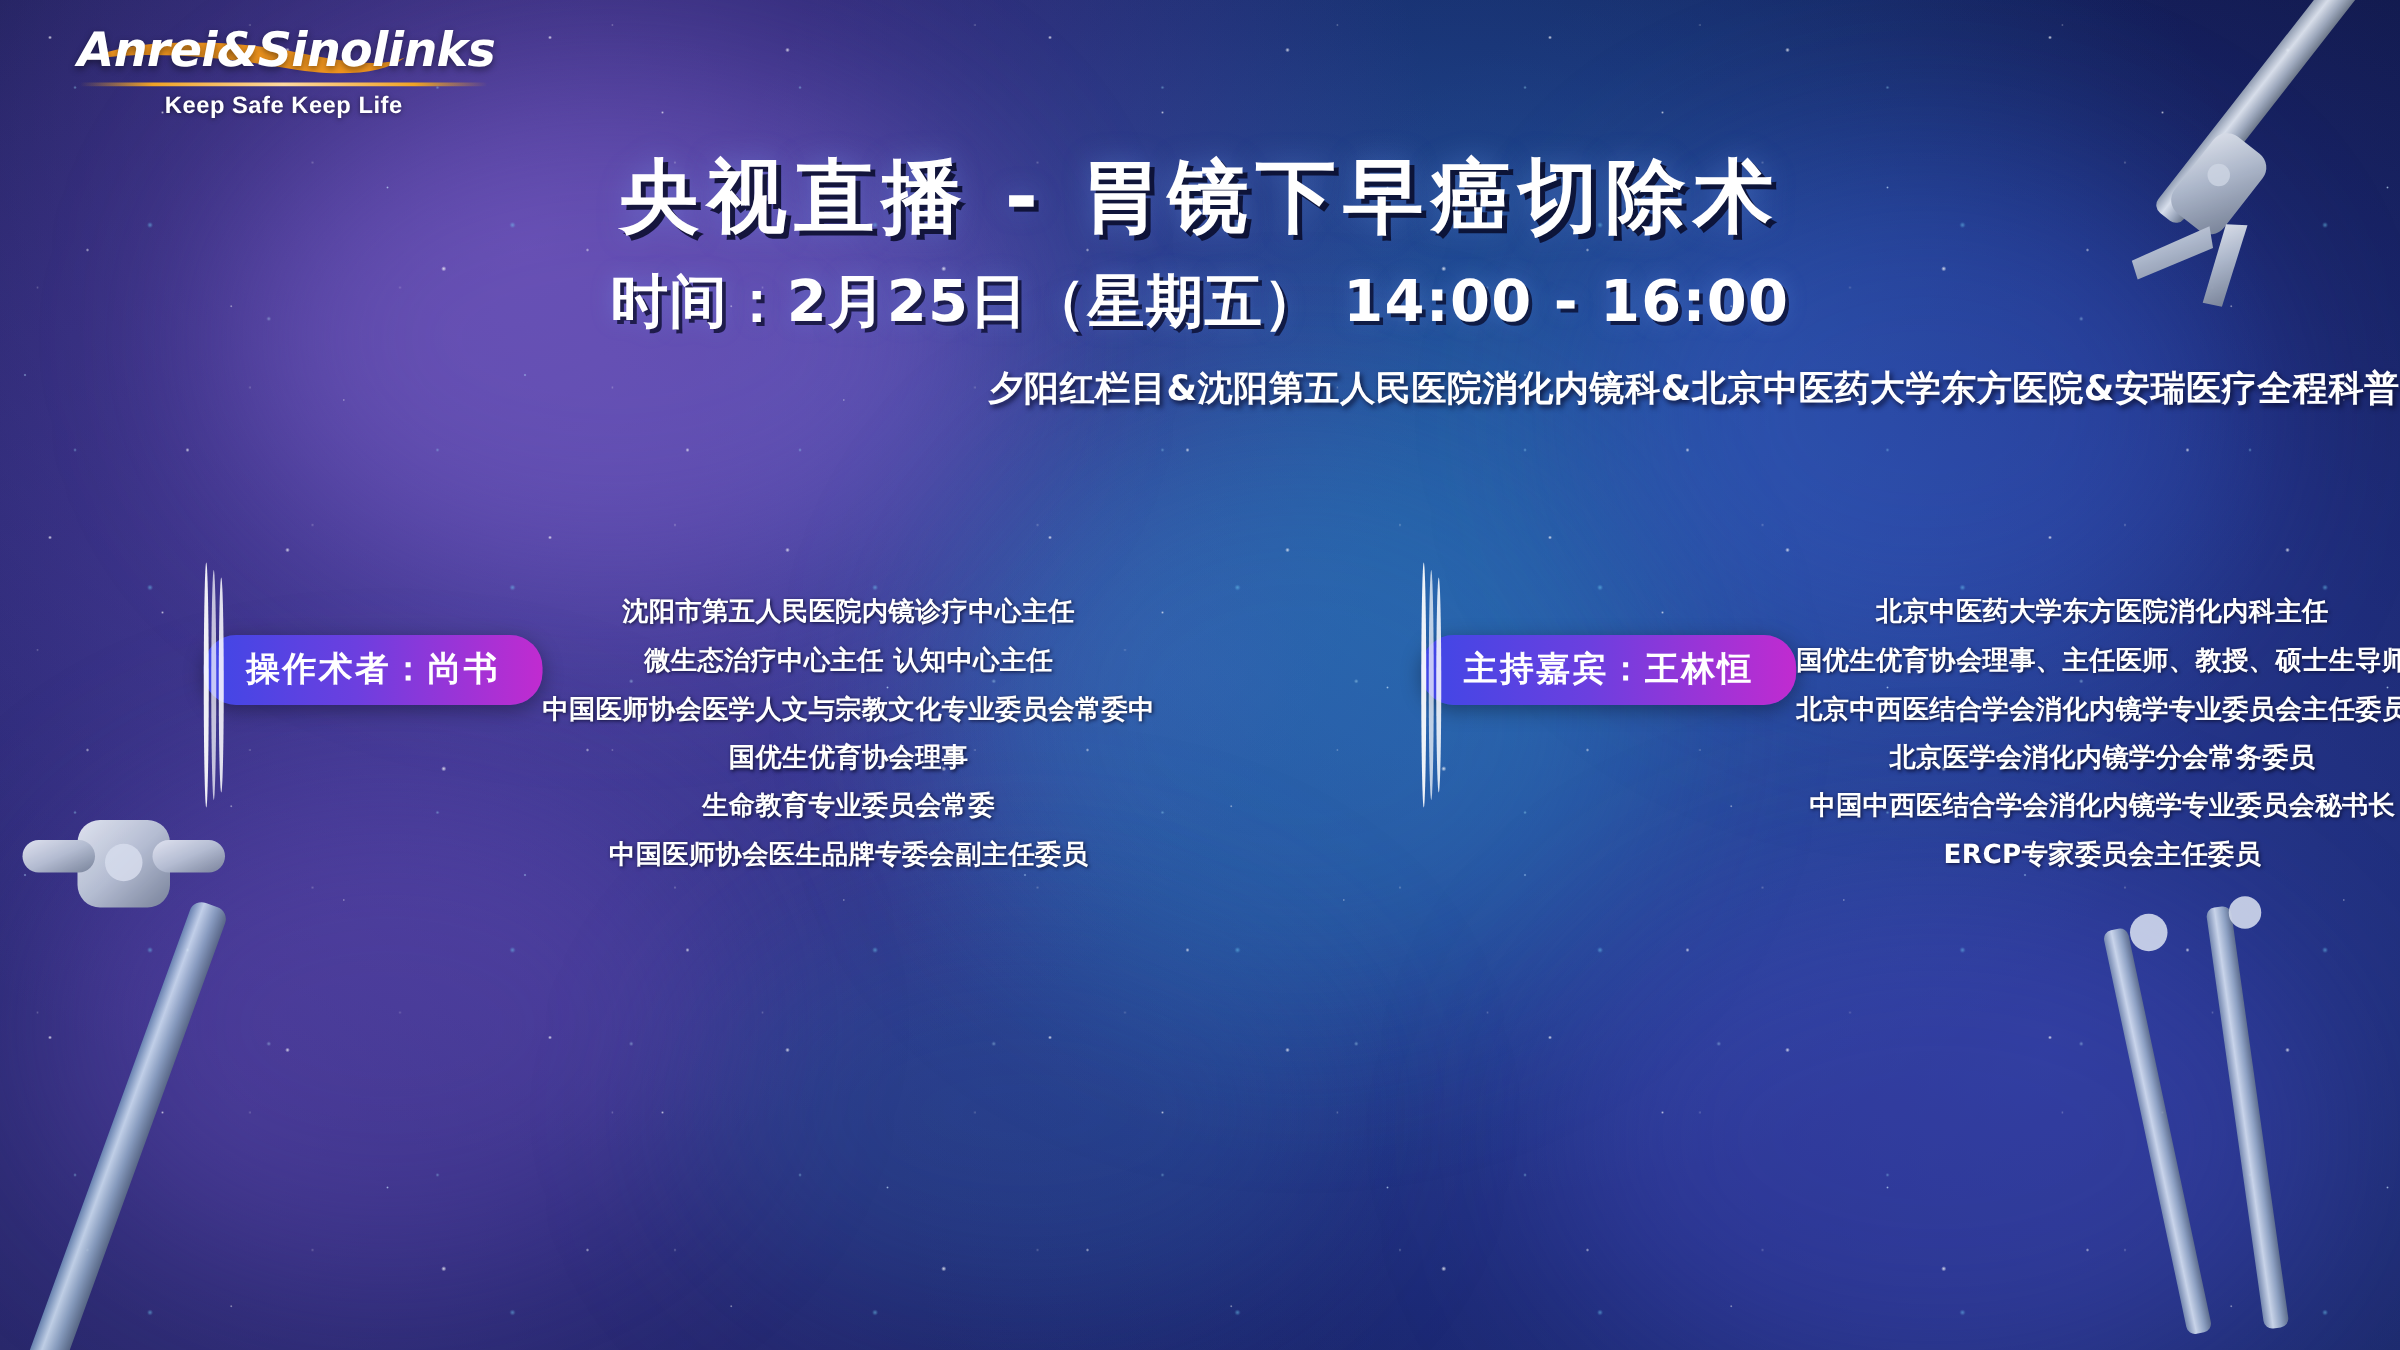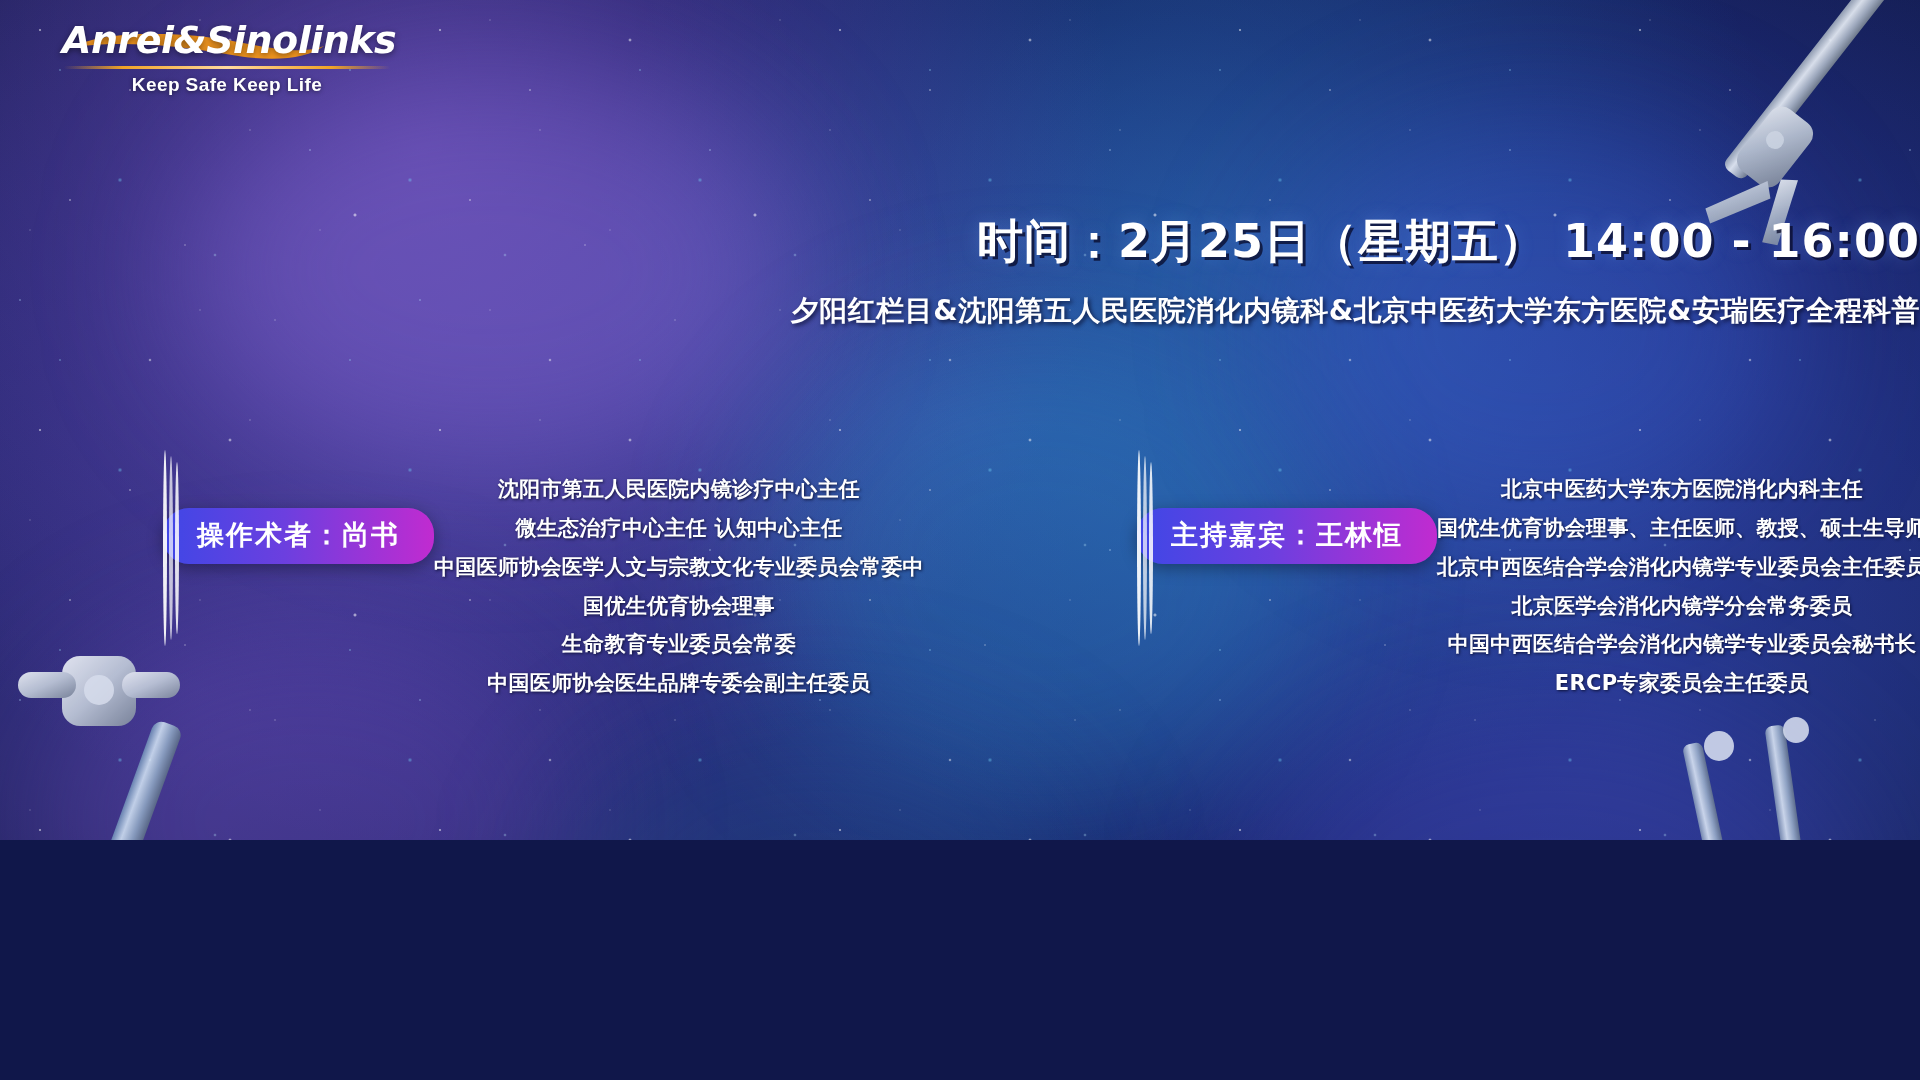--- a/index.html
+++ b/index.html
@@ -7,21 +7,21 @@
   html,body { width:1920px; height:1080px; overflow:hidden; }
   body {
     font-family:"Liberation Sans","DejaVu Sans",sans-serif;
     background:#10174a;
     position:relative;
   }
 
   
   #poster {
     position:absolute; inset:0;
-    width:1920px; height:840px;
+    width:1920px; height:1080px;
     overflow:hidden;
     background:
       radial-gradient(circle at 22% 18%, rgba(120,80,190,0.55) 0%, rgba(120,80,190,0) 42%),
       radial-gradient(circle at 62% 30%, rgba(40,140,200,0.40) 0%, rgba(40,140,200,0) 45%),
       radial-gradient(circle at 85% 78%, rgba(60,90,200,0.45) 0%, rgba(60,90,200,0) 50%),
       radial-gradient(circle at 10% 82%, rgba(90,70,170,0.45) 0%, rgba(90,70,170,0) 48%),
       radial-gradient(ellipse at 50% 50%, #2b3a8f 0%, #1e2a77 42%, #161f63 68%, #121a4e 100%);
   }
   .nebula {
     position:absolute; border-radius:50%;
@@ -102,21 +102,21 @@
     position:absolute; left:0; right:0; top:124px;
     text-align:center;
     font-family:"DejaVu Sans",sans-serif;
     font-weight:bold; font-size:64px; line-height:1.08;
     letter-spacing:6px;
     color:#ffffff;
     text-shadow:4px 4px 0 rgba(8,10,40,.85), 0 0 22px rgba(120,170,255,.35);
   }
   #subtime {
     position:absolute; left:0; right:0; top:216px;
-    text-align:right;
+    text-align:center;
     font-family:"DejaVu Sans",sans-serif;
     font-weight:bold; font-size:46px; line-height:1.1;
     letter-spacing:1px;
     color:#ffffff;
     text-shadow:3px 3px 0 rgba(8,10,40,.75), 0 0 18px rgba(120,170,255,.3);
   }
   #orgline {
     position:absolute; left:0; right:0; top:294px;
     text-align:right;
     font-family:"DejaVu Sans",sans-serif;
@@ -253,20 +253,21 @@
   <div id="brand">
     <svg class="brand-swoosh" viewBox="0 0 258 26">
       <path d="M2 14 C40 -6 120 -2 170 8 C210 16 236 20 256 12 C238 26 200 28 158 20 C108 11 44 6 2 14 Z" fill="#f0951f"></path>
     </svg>
     <div class="brand-word">Anrei&amp;Sinolinks</div>
     <div class="brand-rule"></div>
     <div class="brand-tag">Keep Safe Keep Life</div>
   </div>
 
 
+  <div id="title">央视直播 - 胃镜下早癌切除术</div>
   <div id="subtime">时间：2月25日（星期五） 14:00 - 16:00</div>
   <div id="orgline">夕阳红栏目&amp;沈阳第五人民医院消化内镜科&amp;北京中医药大学东方医院&amp;安瑞医疗全程科普</div>
 
   <div id="speakers">
 
     <div class="speaker">
       <div class="portrait-wrap">
         <div class="ring r1"></div>
         <div class="ring r2"></div>
         <div class="ring r3"></div>

